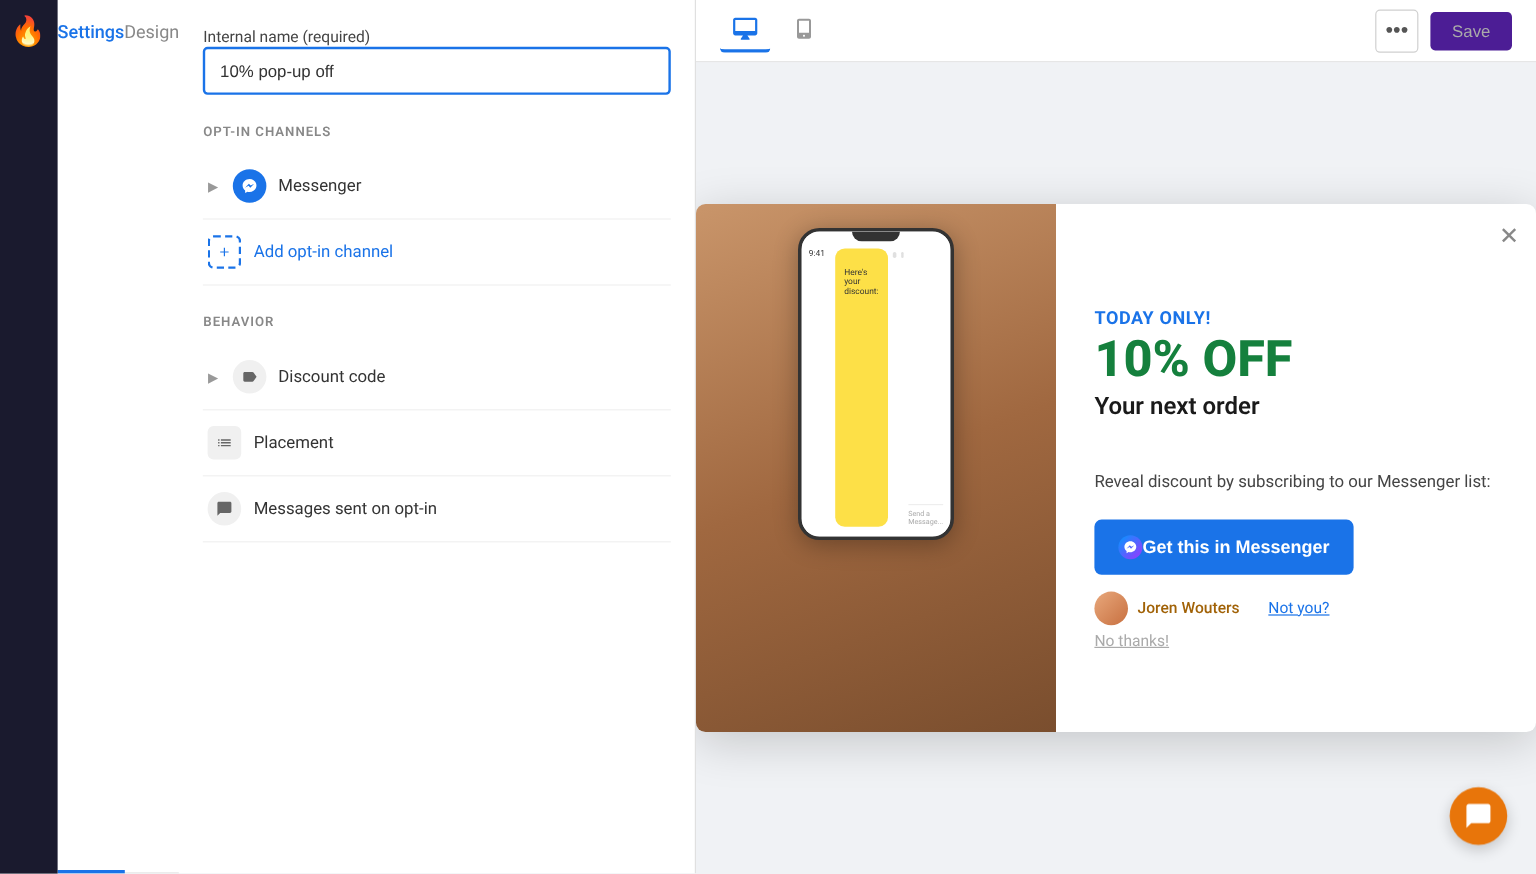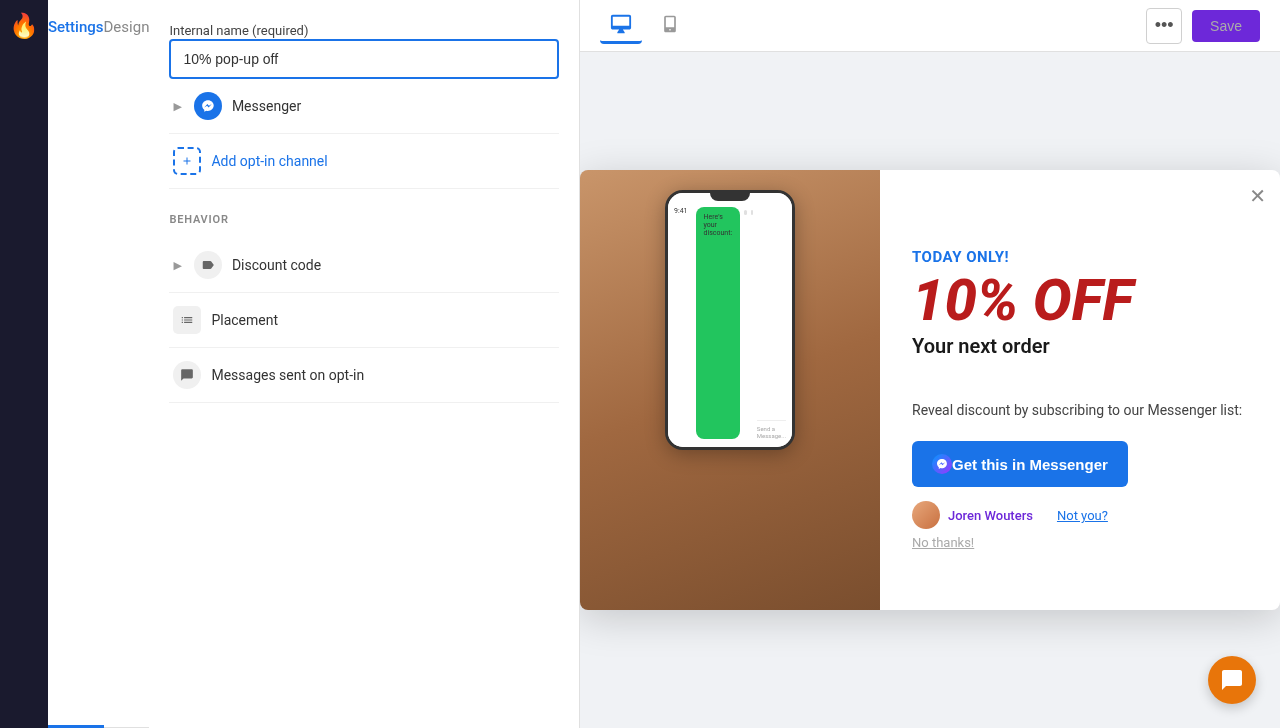--- a/index.html
+++ b/index.html
@@ -189,21 +189,21 @@
       border: 1px solid #d0d0d0;
       border-radius: 4px;
       width: 36px; height: 36px;
       display: flex; align-items: center; justify-content: center;
       cursor: pointer;
       font-size: 18px;
       color: #555;
     }
 
     .btn-save {
-      background: #6d28d9;
+      background: #4c1d95;
       color: #aaa;
       border: none;
       border-radius: 4px;
       padding: 8px 18px;
       font-size: 14px;
       font-weight: 500;
       cursor: not-allowed;
     }
 
     
@@ -281,23 +281,23 @@
     }
 
     .phone-time {
       font-size: 7px;
       color: #333;
       text-align: right;
       padding-right: 4px;
     }
 
     .phone-msg-bubble {
-      background: #22c55e;
+      background: #fde047;
       border-radius: 8px;
-      padding: 6px 8px;
+      padding: 16px 8px;
       font-size: 7px;
       color: #333;
       max-width: 90%;
     }
 
     .phone-code-line {
       background: #e0e0e0;
       height: 5px;
       border-radius: 3px;
       width: 80%;
@@ -332,26 +332,25 @@
 
     .today-only {
       color: #1a73e8;
       font-size: 15px;
       font-weight: 700;
       letter-spacing: 0.5px;
       margin-bottom: 4px;
     }
 
     .discount-title {
-      font-size: 58px;
+      font-size: 42px;
       font-weight: 800;
-      color: #b91c1c;
+      color: #15803d;
       line-height: 1.05;
       margin-bottom: 4px;
-      font-style: italic;
     }
 
     .next-order {
       font-size: 20px;
       font-weight: 600;
       color: #1a1a1a;
       margin-bottom: 14px;
     }
 
     .reveal-text {
@@ -386,21 +385,21 @@
 
     .user-avatar {
       width: 28px; height: 28px;
       border-radius: 50%;
       background: linear-gradient(135deg, #e8a87c, #c87040);
       flex-shrink: 0;
     }
 
     .user-name {
       font-size: 13px;
-      color: #6d28d9;
+      color: #a16207;
       font-weight: 500;
     }
 
     .not-you {
       font-size: 13px;
       color: #1a73e8;
       text-decoration: underline;
       cursor: pointer;
       margin-left: 16px;
     }
@@ -452,20 +451,21 @@
     <div class="tab">Design</div>
   </div>
 
   <div class="sidebar-body">
 
     
     <label class="field-label">Internal name (required)</label>
     <input class="text-input" type="text" value="10% pop-up off" style="">
 
     
+    <div class="section-heading">OPT-IN CHANNELS</div>
 
     <div class="sidebar-item">
       <span class="chevron">▶</span>
       <div class="icon-circle">
         <svg width="14" height="14" viewBox="0 0 24 24" fill="white">
           <path d="M12 2C6.477 2 2 6.145 2 11.243c0 2.936 1.42 5.557 3.648 7.284V22l3.323-1.832c.888.247 1.83.381 2.806.381 5.523 0 10-4.145 10-9.256S17.523 2 12 2zm1.027 12.465l-2.55-2.72-4.978 2.72 5.479-5.815 2.613 2.72 4.916-2.72-5.48 5.815z"></path>
         </svg>
       </div>
       <span>Messenger</span>
     </div>

